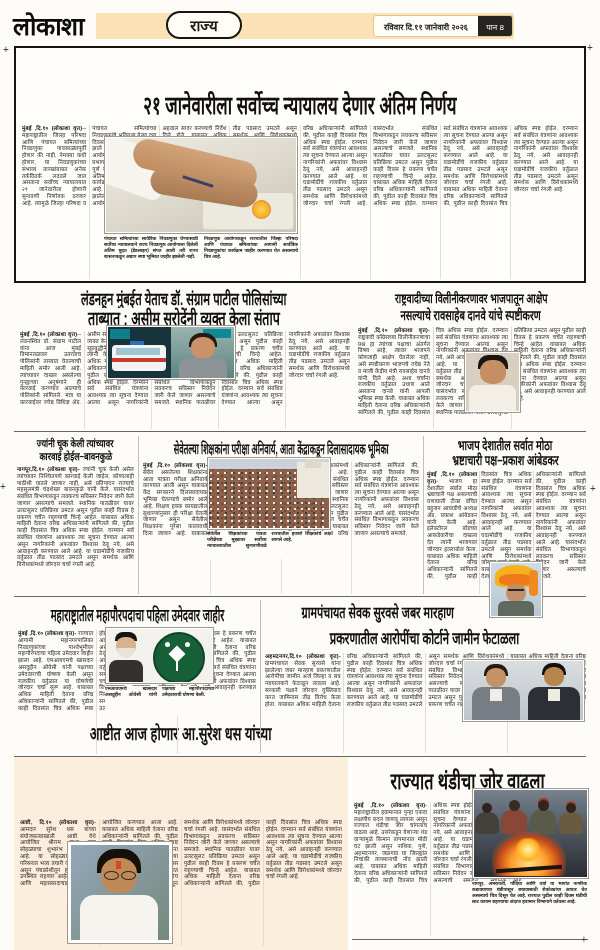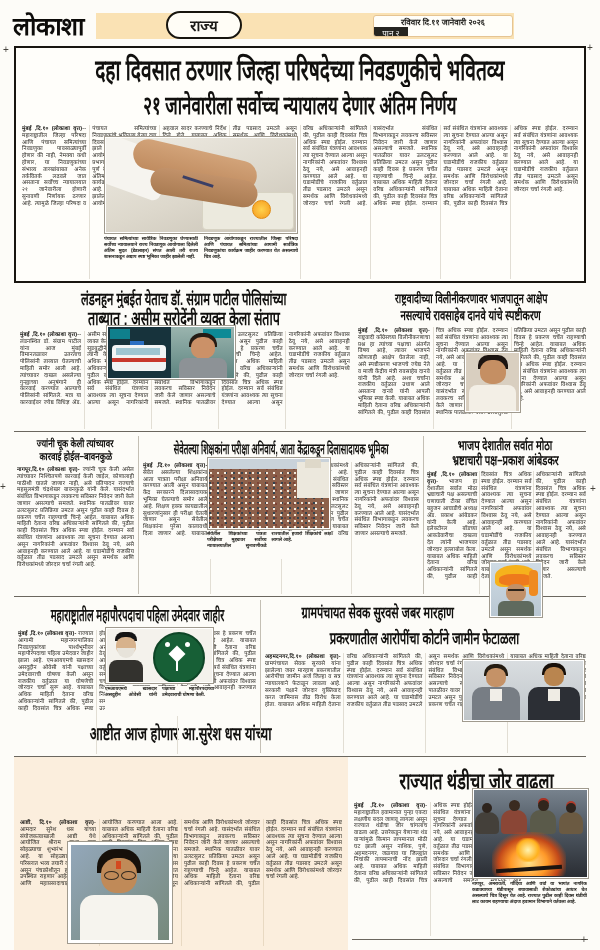--- a/index.html
+++ b/index.html
@@ -21,51 +21,48 @@
   .art{position:relative;width:100%;height:100%;overflow:hidden;}
   .art div{position:absolute;}
   .hr{background:#6b675f;height:1px;z-index:1;}
   .vr{background:#c4bfb4;width:1px;z-index:1;}
   .plus{font-size:10px;color:#45423c;z-index:5;}
   
   .masthead{font-size:25px;font-weight:800;color:#0c0b09;letter-spacing:-.5px;}
   .band{background:#fae2b4;}
   .pill{background:#fffdf6;border:2px solid #17150f;border-radius:14px;
         display:flex;align-items:center;justify-content:center;font-weight:700;font-size:15px;}
-  .datebox{background:#fffef9;border:1px solid #e5c493;border-radius:3px;display:flex;overflow:hidden;flex-direction:column;}
+  .datebox{background:#fffef9;border:1px solid #e5c493;border-radius:3px;display:flex;overflow:hidden;}
   .datebox .d{flex:1;display:flex;align-items:center;justify-content:center;font-size:8px;font-weight:700;}
   .datebox .p{width:34px;background:#262520;color:#fff;display:flex;align-items:center;justify-content:center;font-size:8px;}
   .leadbox{border:2px solid #181510;background:#fffefa;}
   .cream{background:#fbeedd;}
 </style>
 </head>
 <body>
 
 <div class="page">
 
   <div class="abs masthead" style="left:13px;top:8px;width:95px;height:32px;">लोकाशा</div>
   <div class="abs band" style="left:96px;top:13px;width:418px;height:26px;"></div>
   <div class="abs pill" style="left:166px;top:11px;width:76px;height:28px;align-items:center;">
       <span>राज्य</span>
     </div>
   <div class="abs datebox" style="left:373px;top:15px;width:140px;height:22px;">
     <span class="d">रविवार दि.११ जानेवारी २०२६</span>
-    <span class="p">पान २</span>
+    <span class="p">पान 8</span>
   </div>
 
   <div class="abs plus" style="left:3px;top:44px;">+</div>
   <div class="abs plus" style="left:587px;top:42px;">+</div>
   <div class="abs plus" style="left:0px;top:481px;">+</div>
   <div class="abs plus" style="left:590px;top:483px;">+</div>
   <div class="abs plus" style="left:581px;top:934px;">+</div>
 
   <div class="abs leadbox" style="left:14px;top:46px;width:572px;height:237px;"></div>
-  <div class="abs hlbox" style="left:18px;top:49px;width:564px;height:38px;">
-    <span class="hl" style="font-size:24px;transform:scale(.8,1.2);">दहा दिवसात ठरणार जिल्हा परिषदेच्या निवडणुकीचे भवितव्य</span>
-  </div>
   <div class="abs hlbox" style="left:40px;top:87px;width:520px;height:34px;">
     <span class="hl" style="font-size:21px;transform:scale(.8,1.2);">२१ जानेवारीला सर्वोच्च न्यायालय देणार अंतिम निर्णय</span>
   </div>
   <div class="abs bt" style="left:22px;top:125px;width:556px;height:154px;column-count:8;">
     <b>मुंबई ,दि.१० (लोकाशा वृत्त)-- </b><span>महाराष्ट्रातील जिल्हा परिषदा आणि पंचायत समित्यांच्या निवडणुका पावसाळ्यापूर्वी होणार की नाही, नेमक्या कधी होणार, या निवडणुकांच्या संभाव्य तारखांबाबत अनेक तर्कवितर्क लढवले जात असताना सर्वोच्च न्यायालयात २१ जानेवारीला होणारी सुनावणी निर्णायक ठरणार आहे. त्यामुळे जिल्हा परिषदा व पंचायत समित्यांच्या निवडणुकांचे भवितव्य येत्या दहा दिवसांत ठरणार असल्याचे स्पष्ट झाले आहे. राज्य निवडणूक आयोगाने ओबीसी आरक्षणासह प्रभाग रचनेचे काम जवळपास पूर्ण केले असून न्यायालयाच्या अंतिम निर्णयानंतरच निवडणूक कार्यक्रम जाहीर केला जाणार आहे. दि. ८ जानेवारीला झालेल्या सुनावणीत न्यायालयाने आयोगाला कामकाजाचा अहवाल सादर करण्याचे निर्देश दिले होते. याबाबत अधिक माहिती देताना वरिष्ठ अधिकाऱ्यांनी सांगितले की, पुढील काही दिवसांत चित्र अधिक स्पष्ट होईल. दरम्यान सर्व संबंधित यंत्रणांना आवश्यक त्या सूचना देण्यात आल्या असून नागरिकांनी अफवांवर विश्वास ठेवू नये, असे आवाहनही करण्यात आले आहे. या घडामोडींचे राजकीय वर्तुळात तीव्र पडसाद उमटले असून समर्थक आणि विरोधकांमध्ये जोरदार चर्चा रंगली आहे. यासंदर्भात संबंधित विभागाकडून लवकरच सविस्तर निवेदन जारी केले जाणार असल्याचे समजते. स्थानिक पातळीवर यावर उलटसुलट प्रतिक्रिया उमटत असून पुढील काही दिवस हे प्रकरण चर्चेत राहण्याची चिन्हे आहेत. याबाबत अधिक माहिती देताना वरिष्ठ अधिकाऱ्यांनी सांगितले की, पुढील काही दिवसांत चित्र अधिक स्पष्ट होईल. दरम्यान सर्व संबंधित यंत्रणांना आवश्यक त्या सूचना देण्यात आल्या असून नागरिकांनी अफवांवर विश्वास ठेवू नये, असे आवाहनही करण्यात आले आहे. या घडामोडींचे राजकीय वर्तुळात तीव्र पडसाद उमटले असून समर्थक आणि विरोधकांमध्ये जोरदार चर्चा रंगली आहे. यासंदर्भात संबंधित विभागाकडून लवकरच सविस्तर निवेदन जारी केले जाणार असल्याचे समजते. स्थानिक पातळीवर यावर उलटसुलट प्रतिक्रिया उमटत असून पुढील काही दिवस हे प्रकरण चर्चेत राहण्याची चिन्हे आहेत. याबाबत अधिक माहिती देताना वरिष्ठ अधिकाऱ्यांनी सांगितले की, पुढील काही दिवसांत चित्र अधिक स्पष्ट होईल. दरम्यान सर्व संबंधित यंत्रणांना आवश्यक त्या सूचना देण्यात आल्या असून नागरिकांनी अफवांवर विश्वास ठेवू नये, असे आवाहनही करण्यात आले आहे. या घडामोडींचे राजकीय वर्तुळात तीव्र पडसाद उमटले असून समर्थक आणि विरोधकांमध्ये जोरदार चर्चा रंगली आहे. याबाबत अधिक माहिती देताना वरिष्ठ अधिकाऱ्यांनी सांगितले की, पुढील काही दिवसांत चित्र अधिक स्पष्ट होईल. दरम्यान सर्व संबंधित यंत्रणांना आवश्यक त्या सूचना देण्यात आल्या असून नागरिकांनी अफवांवर विश्वास ठेवू नये, असे आवाहनही करण्यात आले आहे. या घडामोडींचे राजकीय वर्तुळात तीव्र पडसाद उमटले असून समर्थक आणि विरोधकांमध्ये जोरदार चर्चा रंगली आहे.</span>
   </div>
 
   <div class="abs ph" style="left:104px;top:136px;width:194px;height:98px;">
     <div class="art" style="background:linear-gradient(160deg,#efece4 0%,#ddd8cc 55%,#c9c3b6 100%);">
       <div style="left:-8px;top:6px;width:70px;height:48px;background:#f6f4ef;transform:rotate(20deg);border-radius:8px;"></div>
@@ -237,21 +234,21 @@
     <div class="art" style="background:linear-gradient(135deg,#93a7ba,#76897b);">
       <div style="left:26px;top:4px;width:44px;height:24px;background:#16100a;border-radius:18px 18px 0 0;"></div>
       <div style="left:30px;top:13px;width:36px;height:35px;background:#c08a58;border-radius:45%;"></div>
       <div style="left:45px;top:16px;width:5px;height:8px;background:#d4491f;"></div>
       <div style="left:33px;top:26px;width:13px;height:7px;border:1px solid #332a20;border-radius:50%;"></div>
       <div style="left:50px;top:26px;width:13px;height:7px;border:1px solid #332a20;border-radius:50%;"></div>
       <div style="left:9px;top:50px;width:78px;height:45px;background:#f6f4ee;border-radius:14px 14px 0 0;"></div>
     </div>
   </div>
 
-  <div class="abs hlbox" style="left:360px;top:764px;width:234px;height:34px;">
+  <div class="abs hlbox" style="left:351px;top:764px;width:234px;height:34px;">
     <span class="hl" style="font-size:19px;transform:scale(.85,1.2);">राज्यात थंडीचा जोर वाढला</span>
   </div>
   <div class="abs bt" style="left:354px;top:802px;width:232px;height:134px;column-count:3;">
     <b>मुंबई ,दि.१० (लोकाशा वृत्त)- </b><span>महाराष्ट्रातील हवामानात पुन्हा एकदा लक्षणीय बदल जाणवू लागला असून राज्यात थंडीचा जोर चांगलाच वाढला आहे. उत्तरेकडून येणाऱ्या थंड वाऱ्यांमुळे किमान तापमानात मोठी घट झाली असून नाशिक, पुणे, अहमदनगर, जळगाव या जिल्ह्यांत निचांकी तापमानाची नोंद झाली आहे. याबाबत अधिक माहिती देताना वरिष्ठ अधिकाऱ्यांनी सांगितले की, पुढील काही दिवसांत चित्र अधिक स्पष्ट होईल. दरम्यान सर्व संबंधित यंत्रणांना आवश्यक त्या सूचना देण्यात आल्या असून नागरिकांनी अफवांवर विश्वास ठेवू नये, असे आवाहनही करण्यात आले आहे. या घडामोडींचे राजकीय वर्तुळात तीव्र पडसाद उमटले असून समर्थक आणि विरोधकांमध्ये जोरदार चर्चा रंगली आहे. यासंदर्भात संबंधित विभागाकडून लवकरच सविस्तर निवेदन जारी केले जाणार असल्याचे समजते. स्थानिक पातळीवर यावर उलटसुलट प्रतिक्रिया उमटत असून पुढील काही दिवस हे प्रकरण चर्चेत राहण्याची चिन्हे आहेत. याबाबत अधिक माहिती देताना वरिष्ठ अधिकाऱ्यांनी सांगितले की, पुढील काही दिवसांत चित्र अधिक स्पष्ट होईल. दरम्यान सर्व संबंधित यंत्रणांना आवश्यक त्या सूचना देण्यात आल्या असून नागरिकांनी अफवांवर विश्वास ठेवू नये, असे आवाहनही करण्यात आले आहे.</span>
   </div>
 
   <div class="abs ph" style="left:472px;top:788px;width:117px;height:91px;">
     <div class="art" style="background:linear-gradient(180deg,#77828d 0%,#4f5862 45%,#2a2d33 100%);">
       <div style="left:1px;top:22px;width:24px;height:22px;background:#44403a;border-radius:10px 10px 4px 4px;"></div>
       <div style="left:8px;top:13px;width:10px;height:10px;background:#2e241d;border-radius:50%;"></div>

